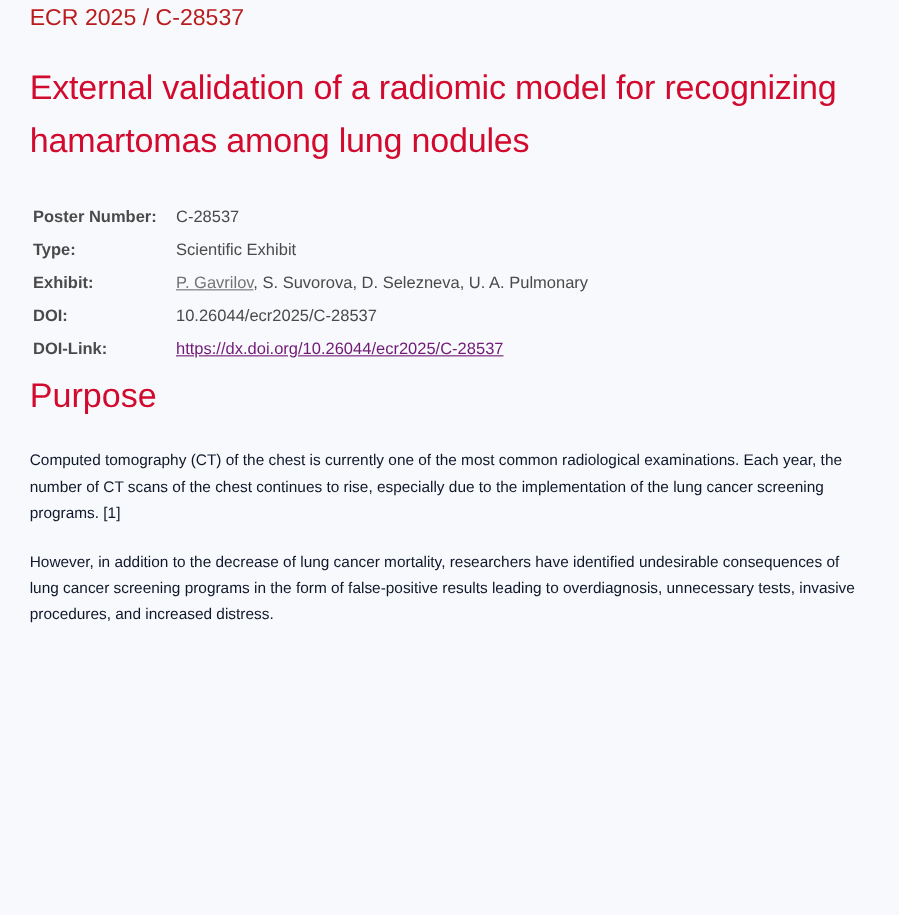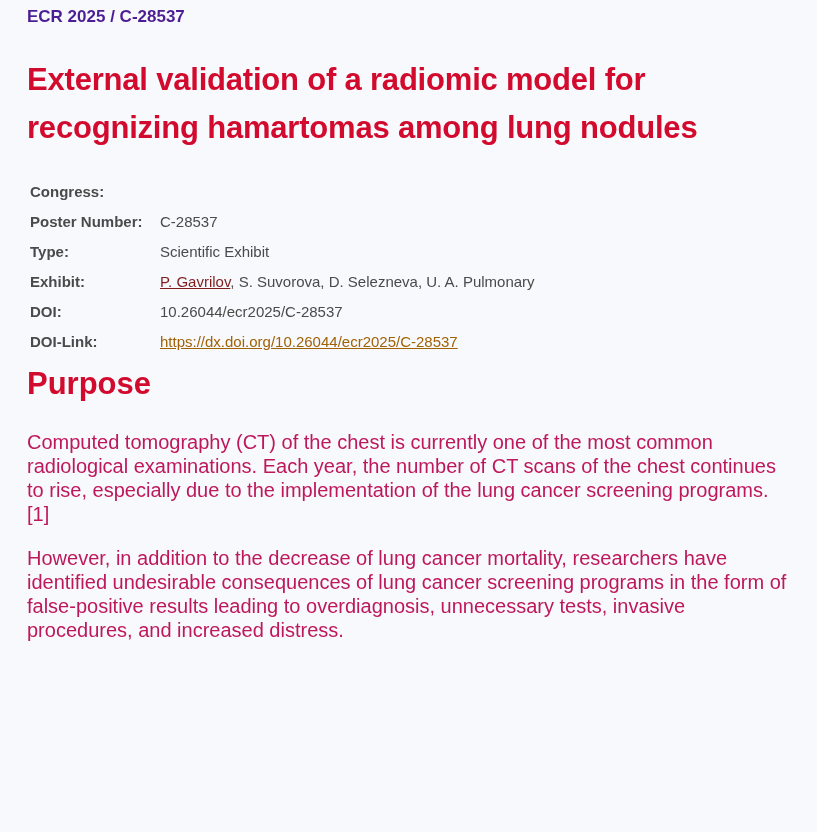--- a/index.html
+++ b/index.html
@@ -11,31 +11,30 @@
       width: 817px;
       height: 832px;
       overflow: hidden;
       font-family: "Liberation Sans", sans-serif;
       color: #4a4a4a;
     }
     .page {
       padding: 0 27px;
     }
     .breadcrumb {
-      color: #4c1d95;
-      font-size: 17px;
+      color: #b91c1c;
+      font-size: 21px;
       line-height: 20px;
       padding-top: 7px;
-      font-weight: bold;
     }
     .title {
       color: #d20a2e;
       font-size: 31px;
       line-height: 48px;
-      font-weight: bold;
+      font-weight: normal;
       margin: 29px 0 0 0;
       letter-spacing: -0.2px;
     }
     .meta {
       margin-top: 28px;
       padding-left: 3px;
     }
     .meta-row {
       display: flex;
       font-size: 15px;
@@ -48,54 +47,53 @@
       font-weight: bold;
       color: #4a4a4a;
     }
     .meta-value {
       flex: 1;
       color: #4a4a4a;
       padding-right: 40px;
     }
     .meta-value.bold { font-weight: bold; }
     .author-link {
-      color: #7f1d1d;
+      color: #737373;
       text-decoration: underline;
     }
     .doi-link {
-      color: #a16207;
+      color: #701a75;
       text-decoration: underline;
     }
     .section-title {
       color: #d20a2e;
       font-size: 31px;
       line-height: 40px;
-      font-weight: bold;
+      font-weight: normal;
       margin: 10px 0 0 0;
     }
     .para {
-      font-size: 20px;
+      font-size: 14px;
       line-height: 24px;
       margin: 0 0 20px 0;
-      color: #be185d;
+      color: #0f172a;
     }
     .paras {
       margin-top: 26px;
     }
   </style>
 </head>
 <body>
 
 <div class="page">
   <div class="breadcrumb">ECR 2025 / C-28537</div>
   <h1 class="title">External validation of a radiomic model for recognizing hamartomas among lung nodules</h1>
 
   <div class="meta">
     <div class="meta-row">
-      <div class="meta-label">Congress:</div>
     </div>
     <div class="meta-row">
       <div class="meta-label">Poster Number:</div>
       <div class="meta-value">C-28537</div>
     </div>
     <div class="meta-row">
       <div class="meta-label">Type:</div>
       <div class="meta-value">Scientific Exhibit</div>
     </div>
     <div class="meta-row">

